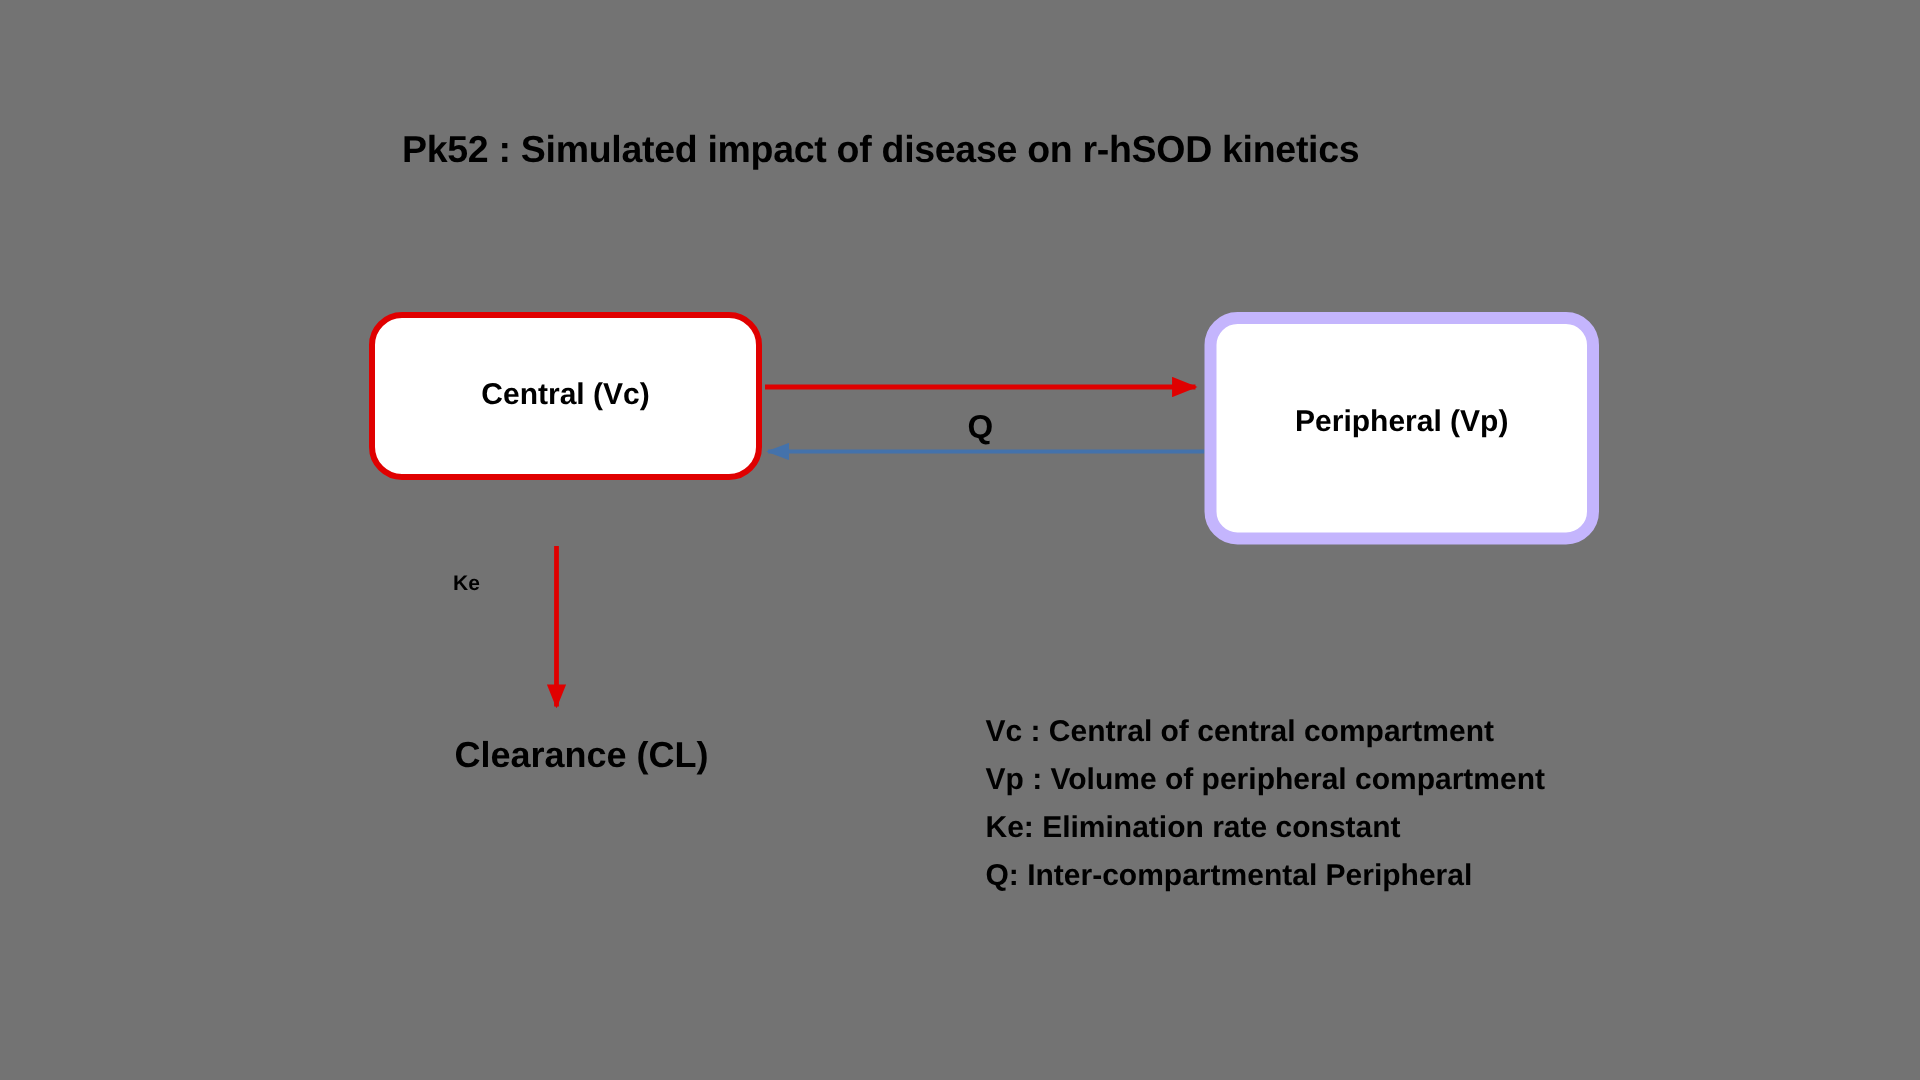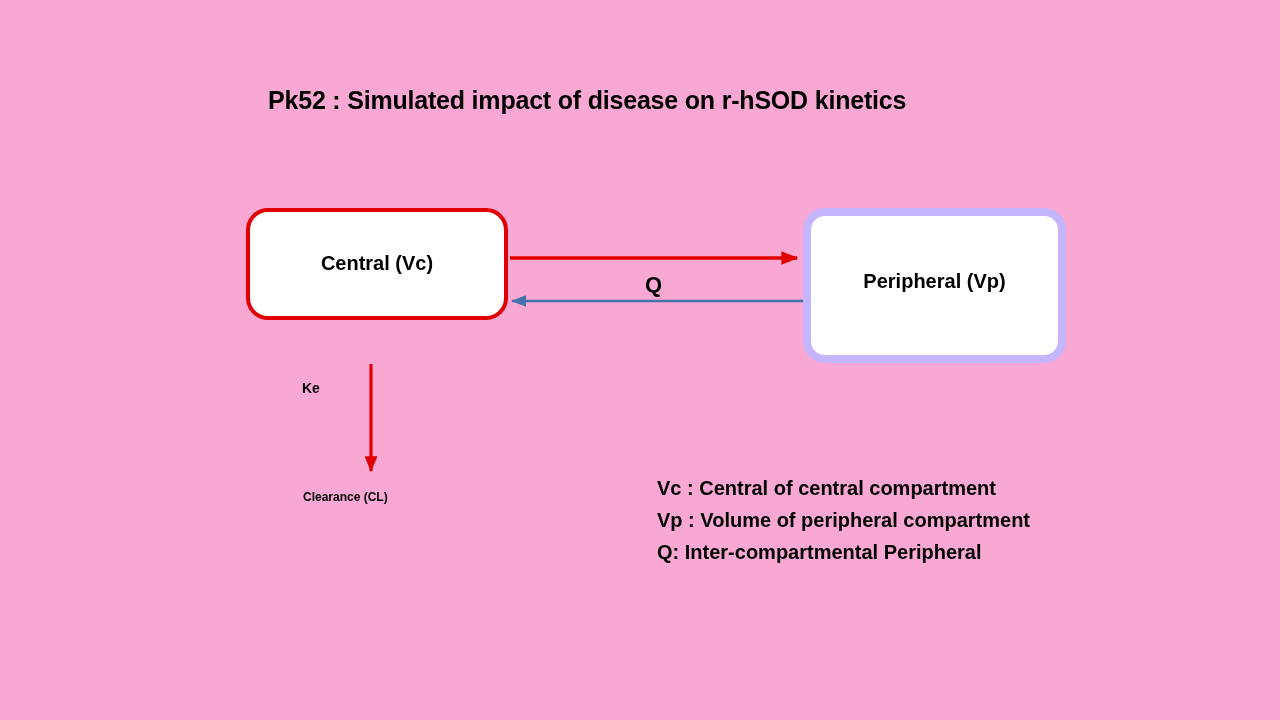--- a/index.html
+++ b/index.html
@@ -15,21 +15,21 @@
     font-family: "Liberation Sans", sans-serif;
     color: #000000;
   }
 
   #slide {
     position: absolute;
     left: 0;
     top: 0;
     width: 1280px;
     height: 720px;
-    background: #f9a8d4;
+    background: #737373;
   }
 
   
   .slide-title {
     position: absolute;
     left: 268px;
     top: 86px;
     font-size: 25px;
     font-weight: bold;
     letter-spacing: -0.2px;
@@ -101,21 +101,21 @@
     font-size: 22px;
   }
   #ke-label {
     left: 302px;
     top: 380px;
     font-size: 14px;
   }
   #clearance-label {
     left: 303px;
     top: 490px;
-    font-size: 12px;
+    font-size: 24px;
   }
 
   
   #legend {
     position: absolute;
     left: 657px;
     top: 472px;
     width: 470px;
   }
   #legend .legend-line {
@@ -163,16 +163,17 @@
 
   <div id="q-label" class="diagram-label">Q</div>
 
   <div id="ke-label" class="diagram-label">Ke</div>
 
   <div id="clearance-label" class="diagram-label">Clearance (CL)</div>
 
   <div id="legend">
     <div class="legend-line">Vc : Central of central compartment</div>
     <div class="legend-line">Vp : Volume of peripheral compartment</div>
+    <div class="legend-line">Ke: Elimination rate constant</div>
     <div class="legend-line">Q: Inter-compartmental Peripheral</div>
   </div>
 
 </div>
 
 </body></html>

